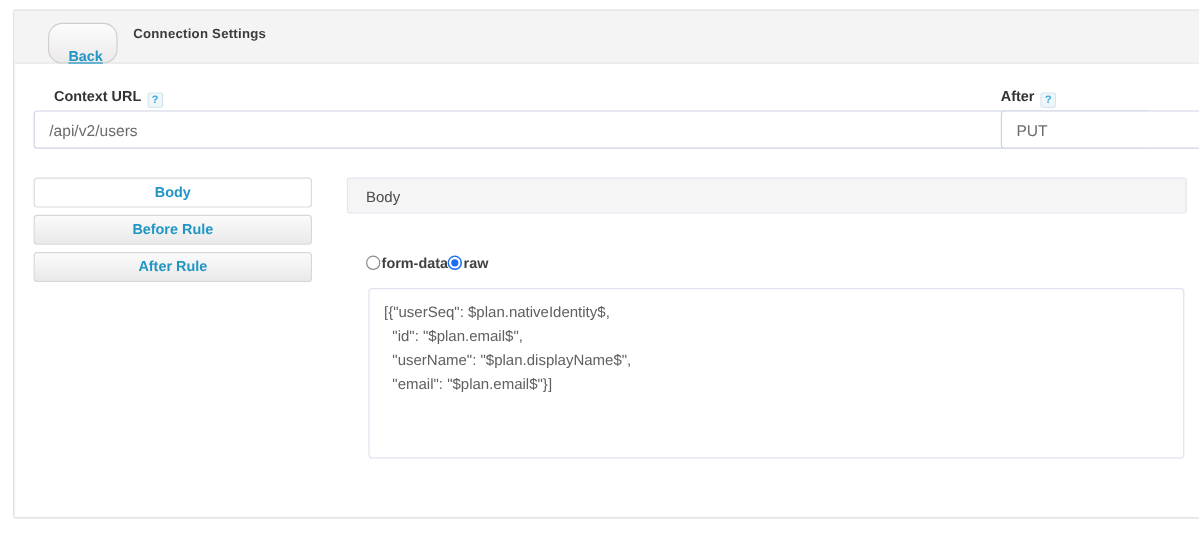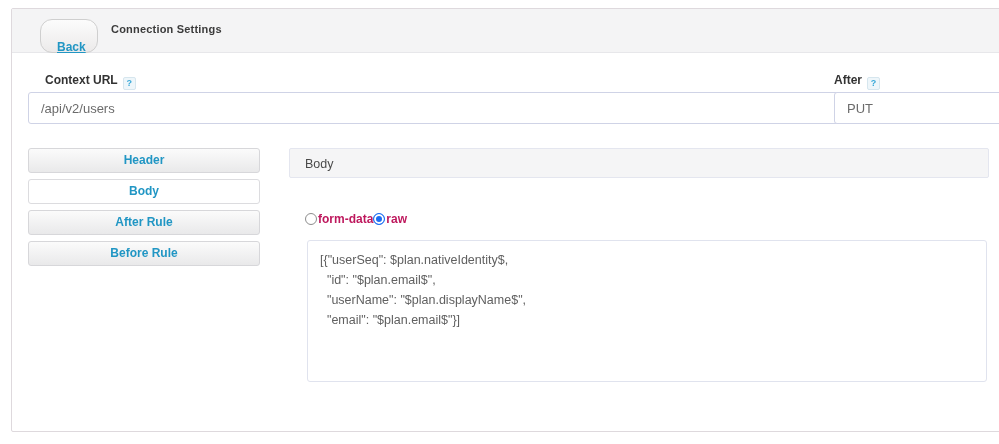--- a/index.html
+++ b/index.html
@@ -170,21 +170,21 @@
     font-size: 12.5px;
     color: #4a4a4a;
   }
 
   #radio-row {
     position: absolute;
     left: 16px;
     top: 64px;
     font-size: 12px;
     font-weight: bold;
-    color: #be185d;
+    color: #404040;
     white-space: nowrap;
   }
   .radio-option {
     display: inline-block;
     cursor: pointer;
   }
   .radio-dot {
     display: inline-block;
     width: 12px;
     height: 12px;
@@ -236,24 +236,23 @@
     <span>Context URL</span><span class="help-icon">?</span>
   </label>
   <input class="text-input" id="context-url-input" type="text" value="/api/v2/users" style="">
 
   <label class="field-label" id="method-label">
     <span>After</span><span class="help-icon">?</span>
   </label>
   <input class="text-input" id="method-input" type="text" value="PUT" style="">
 
   <div id="side-tabs">
-    <button class="side-tab">Header</button>
     <button class="side-tab active">Body</button>
+    <button class="side-tab">Before Rule</button>
     <button class="side-tab">After Rule</button>
-    <button class="side-tab">Before Rule</button>
   </div>
 
   <div id="body-panel">
     <div id="body-panel-header">
       <span id="body-panel-title">Body</span>
     </div>
 
     <div id="radio-row">
       <span class="radio-option"><span class="radio-dot"></span><span>form-data</span></span><span class="radio-option"><span class="radio-dot checked"></span><span>raw</span></span>
     </div>

